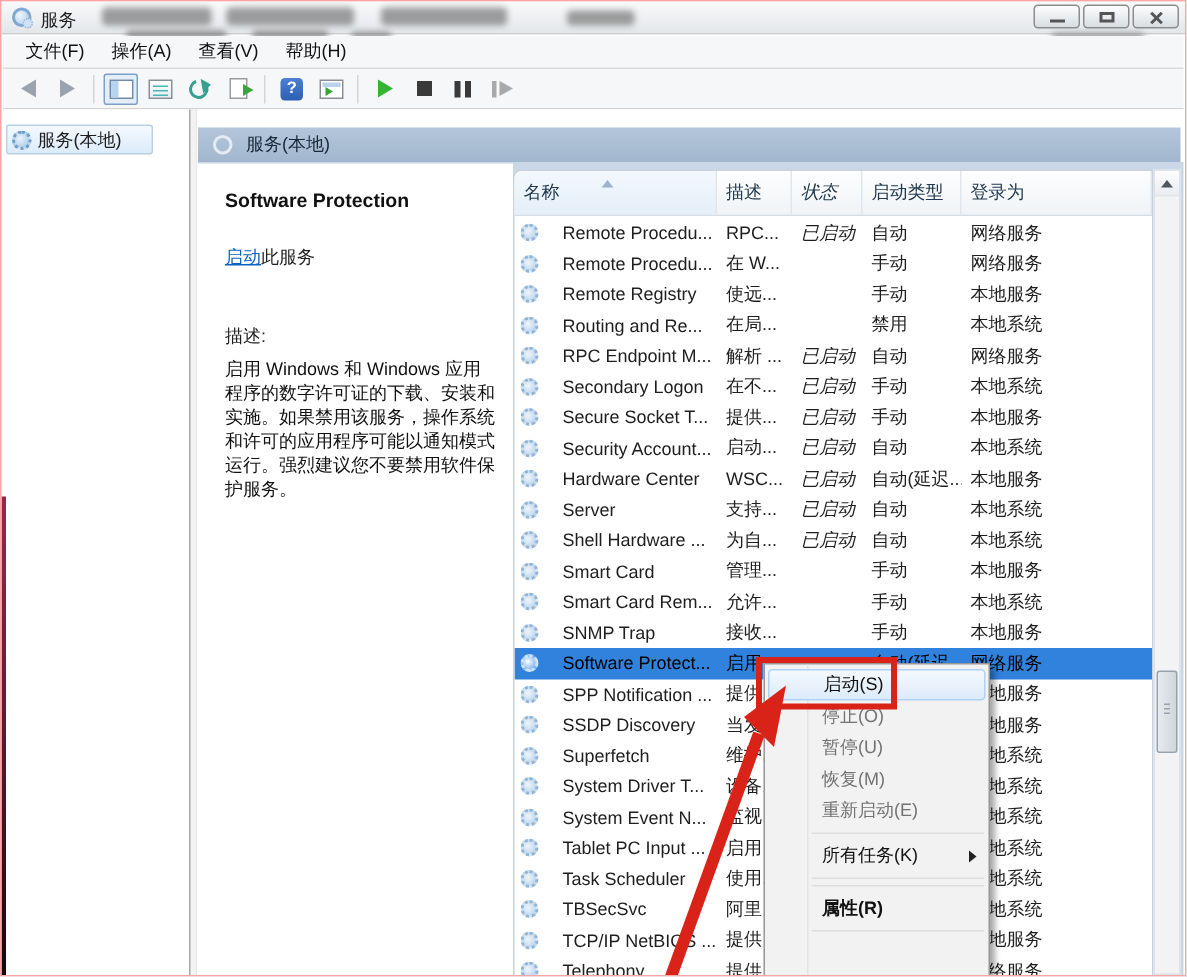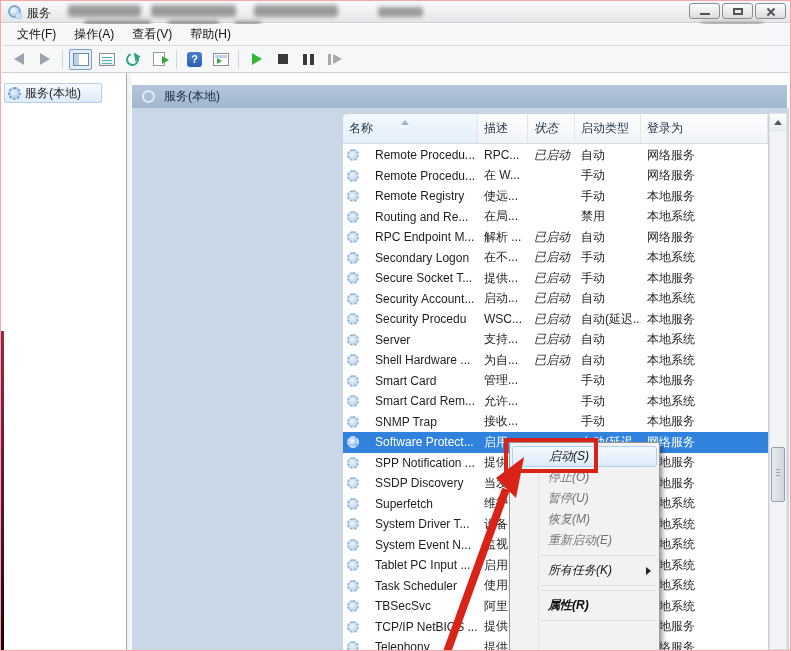--- a/index.html
+++ b/index.html
@@ -80,34 +80,34 @@
   .list-header { display:flex; height:30px; align-items:stretch; border-bottom:1px solid #d6dde5; background:linear-gradient(#fefefe,#f0f3f7); }
   .hcell { display:flex; align-items:center; padding-left:6px; border-right:1px solid #e1e6ec; color:#21394e; position:relative; }
   .hcell.sorted { background:linear-gradient(#f3f8fd,#e4eff9); }
   .sort-arrow-icon { position:absolute; left:58px; top:6px; width:0; height:0; border-left:4px solid transparent; border-right:4px solid transparent; border-bottom:5px solid #9fb4c9; }
   .c0{width:135px;} .c1{width:50px;} .c2{width:47px;font-style:italic;} .c3{width:66px;} .c4{flex:1;}
   .rows { position:absolute; left:0; right:0; top:31px; bottom:0; }
   .srow { display:flex; height:20.5px; align-items:center; }
   .srow .cell { padding-left:6px; white-space:nowrap; overflow:hidden; }
   .srow .namecell { display:flex; align-items:center; gap:16px; padding-left:4px; }
   .row-gear { width:12px; height:12px; border-radius:50%; border:2px dotted #8fb4d6; background:radial-gradient(circle at 38% 38%,#eef5fb,#b3cfe8); flex:none; }
-  .srow.selected { background:#3182dd; color:#ffffff; }
+  .srow.selected { background:#3182dd; color:#000000; }
   .srow.selected .row-gear { border-color:#cfe4fa; background:radial-gradient(circle at 38% 38%,#ffffff,#5ea0e8); }
 
   
   .vscroll { position:absolute; right:2px; top:5px; bottom:0; width:18px; background:#f2f3f5; border:1px solid #dfe2e6; }
   .scroll-up { height:17px; border-bottom:1px solid #e2e5e9; background:linear-gradient(#fcfdfe,#e9edf1); display:flex; align-items:center; justify-content:center; }
   .up-tri { width:0; height:0; border-left:4px solid transparent; border-right:4px solid transparent; border-bottom:5px solid #4f5archa; border-bottom:5px solid #50575e; }
   .thumb { position:absolute; left:1px; right:1px; top:333px; height:55px; background:linear-gradient(90deg,#e7ebef,#cfd6dd); border:1px solid #98a2ad; border-radius:2px; }
   .thumb::after { content:""; position:absolute; left:4px; right:4px; top:24px; height:1px; background:#9aa4b0; box-shadow:0 3px 0 #9aa4b0, 0 -3px 0 #9aa4b0; }
 
   
   .context-menu { position:absolute; left:508px; top:441px; width:151px; height:232px; background:#f2f2f2; border:1px solid #979797; box-shadow:3px 3px 4px rgba(0,0,0,.35); z-index:50; padding-top:3px; }
   .context-menu::before { content:""; position:absolute; left:28px; top:0; bottom:0; width:1px; background:#e3e3e3; }
-  .menu-item { height:21px; line-height:21px; padding-left:38px; position:relative; color:#111;font-style:italic; }
+  .menu-item { height:21px; line-height:21px; padding-left:38px; position:relative; color:#111; }
   .menu-item.disabled { color:#737373; }
   .menu-item.bold { font-weight:bold; }
   .menu-item.highlighted { margin:0 2px; padding-left:36px; border:1px solid #aed1f5; border-radius:3px; background:linear-gradient(#f4f9fe,#dcebfa); height:21px; line-height:19px; }
   .submenu-arrow-icon { position:absolute; right:8px; top:6.5px; width:0; height:0; border-top:4px solid transparent; border-bottom:4px solid transparent; border-left:5px solid #222; }
   .menu-sep { height:1px; background:#dedede; margin:4px 3px 4px 31px; }
 
   
   .anno-box { position:absolute; left:503px; top:437px; width:94px; height:35px; border:4px solid #da2318; z-index:60; }
   .anno-arrow { position:absolute; left:0; top:0; width:791px; height:651px; z-index:60; pointer-events:none; }
 
@@ -202,20 +202,28 @@
     </div>
     <div class="splitter"></div>
 
     <div class="right-panel">
       <div class="panel-header">
         <span class="ph-icon"></span>
         <span>服务(本地)</span>
       </div>
       <div class="right-content">
 
+        <div class="info-panel">
+          <div class="svc-title">Software Protection</div>
+          <div class="svc-action">
+            <span class="link">启动</span><span>此服务</span>
+          </div>
+          <div class="desc-label">描述:</div>
+          <div class="desc-text">启用 Windows 和 Windows 应用程序的数字许可证的下载、安装和实施。如果禁用该服务，操作系统和许可的应用程序可能以通知模式运行。强烈建议您不要禁用软件保护服务。</div>
+        </div>
 
         <div class="list-panel">
           <div class="list-header" id="list-header">
               <div class="hcell c0 sorted">名称<span class="sort-arrow-icon"></span></div>
               <div class="hcell c1">描述</div>
               <div class="hcell c2">状态</div>
               <div class="hcell c3">启动类型</div>
               <div class="hcell c4">登录为</div>
             </div>
           <div class="rows" id="rows">
@@ -295,21 +303,21 @@
                   <span>Security Account...</span>
                 </div>
                 <div class="cell c1">启动...</div>
                 <div class="cell c2">已启动</div>
                 <div class="cell c3">自动</div>
                 <div class="cell c4">本地系统</div>
               </div>
               <div class="srow">
                 <div class="cell namecell c0">
                   <span class="row-gear"></span>
-                  <span>Security Procedu</span>
+                  <span>Hardware Center</span>
                 </div>
                 <div class="cell c1">WSC...</div>
                 <div class="cell c2">已启动</div>
                 <div class="cell c3">自动(延迟...</div>
                 <div class="cell c4">本地服务</div>
               </div>
               <div class="srow">
                 <div class="cell namecell c0">
                   <span class="row-gear"></span>
                   <span>Server</span>

